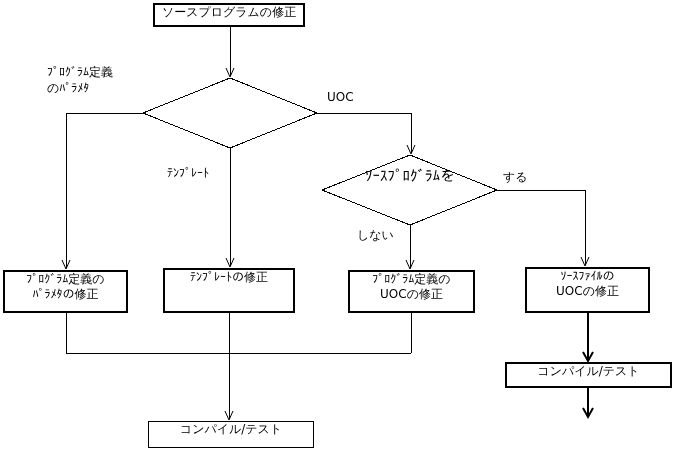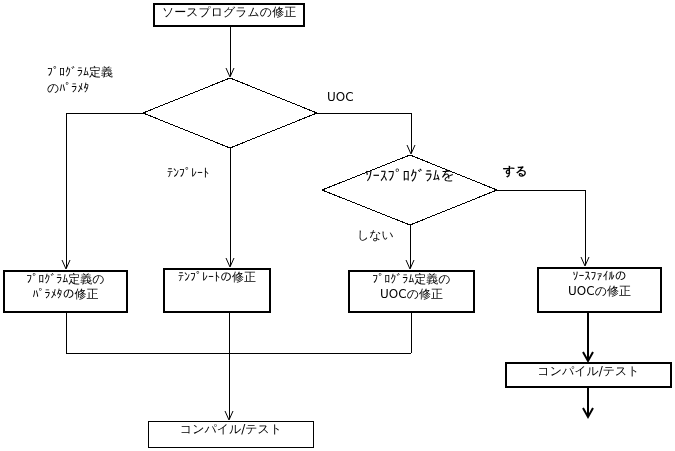--- a/index.html
+++ b/index.html
@@ -38,34 +38,34 @@
   .dtext {
     position: absolute;
     text-align: center;
     font-size: 15px;
     line-height: 15px;
     white-space: nowrap;
   }
   
   #start        { left: 153px; top: 3px;   width: 152px; height: 24px; }
   #box-param    { left: 3px;   top: 270px; width: 125px; height: 43px; }
-  #box-template { left: 163px; top: 268px; width: 108px; height: 45px; }
+  #box-template { left: 163px; top: 268px; width: 132px; height: 45px; }
   #box-defuoc   { left: 348px; top: 270px; width: 127px; height: 43px; }
-  #box-srcuoc   { left: 525px; top: 267px; width: 125px; height: 46px; margin-left: 12px; }
+  #box-srcuoc   { left: 525px; top: 267px; width: 125px; height: 46px; }
   #compile-left { left: 148px; top: 421px; width: 166px; height: 27px; }
   #compile-right{ left: 505px; top: 362px; width: 167px; height: 26px; }
   #uoc-reverse  { left: 505px; top: 418px; width: 167px; height: 26px; }
   
   #d1-text { left: 165px; top: 106px; width: 130px; font-size: 13px; }
   #d2-text { left: 335px; top: 169px; width: 150px; }
   
   #lbl-param    { left: 47px;  top: 64px;  }
   #lbl-template { left: 167px; top: 165px; }
   #lbl-uoc      { left: 327px; top: 89px;  }
-  #lbl-suru     { left: 503px; top: 163px; font-weight: bold; }
+  #lbl-suru     { left: 503px; top: 169px; }
   #lbl-shinai   { left: 357px; top: 227px; }
 </style>
 </head>
 <body>
 
 <div id="canvas">
 
   <svg id="wires" viewBox="0 0 675 451" fill="none" stroke="#000" stroke-width="1" shape-rendering="crispEdges">
 
     <g>

